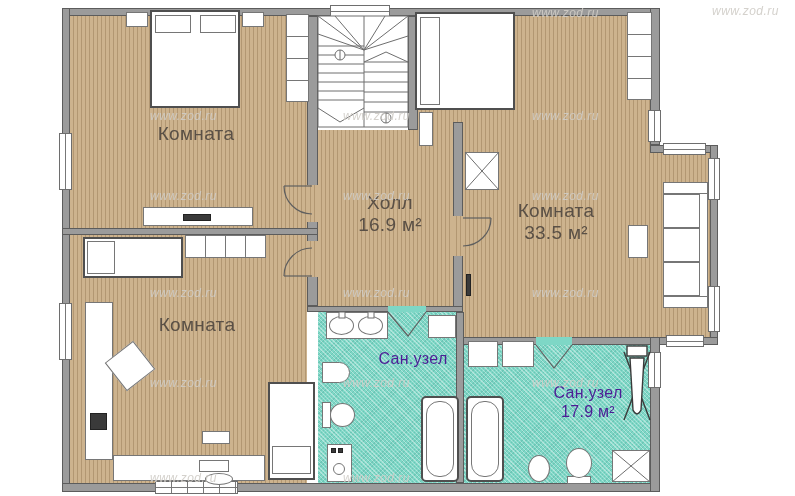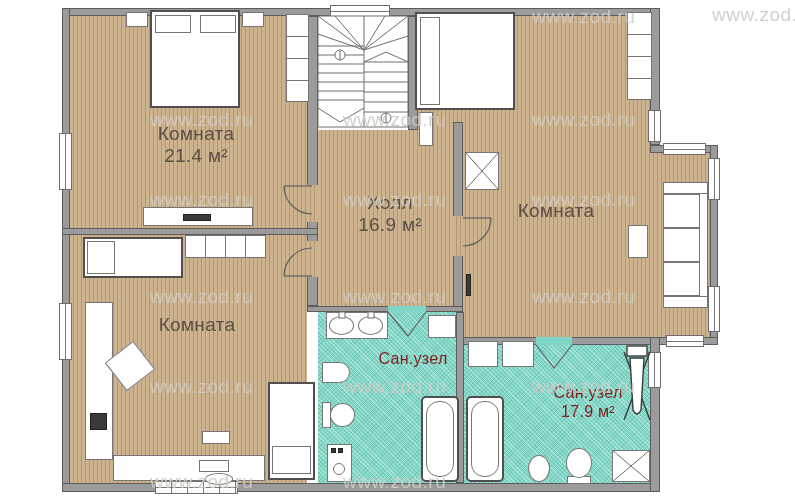--- a/index.html
+++ b/index.html
@@ -34,22 +34,22 @@
   
   .furn{background:#ffffff;border:1px solid #767676;z-index:5;}
   .furn2{background:#ffffff;border:2px solid #4f4f4f;z-index:5;}
   .dark{background:#3a3a3a;border:1px solid #222;z-index:5;}
   .shelf-v{background-image:repeating-linear-gradient(to bottom,transparent 0 21px,#767676 21px 22px);}
   .shelf-h{background-image:repeating-linear-gradient(to right,transparent 0 19px,#767676 19px 20px);}
   .round{border-radius:50%;}
   svg.overlay{position:absolute;left:0;top:0;z-index:6;pointer-events:none;}
   
   .room-label{position:absolute;z-index:8;text-align:center;color:#5a5046;font-size:19px;line-height:1.18;letter-spacing:.3px;}
-  .room-label.bath{color:#7f1d1d;font-size:16px;}
-  .wm{position:absolute;z-index:9;color:rgba(207,204,199,0.9);font-size:19px;letter-spacing:.5px;white-space:nowrap;}
+  .room-label.bath{color:#4c1d95;font-size:16px;}
+  .wm{position:absolute;z-index:9;color:rgba(207,204,199,0.9);font-size:12px;letter-spacing:.5px;white-space:nowrap;font-style:italic;}
 </style>
 </head>
 <body>
 
 <div id="canvas">
 
   <div class="abs wood" style="left:70px;top:16px;width:237px;height:212px;"></div>
   <div class="abs wood" style="left:70px;top:235px;width:237px;height:248px;"></div>
   <div class="abs wood" style="left:318px;top:130px;width:135px;height:176px;"></div>
   <div class="abs wood" style="left:418px;top:16px;width:232px;height:321px;"></div>
@@ -217,28 +217,28 @@
     <g stroke="#3a3a3a" stroke-width="1.4" fill="#ffffff">
       <line x1="624" y1="352" x2="650" y2="420"></line>
       <line x1="650" y1="352" x2="624" y2="420"></line>
       <rect x="627" y="346" width="20" height="10"></rect>
       <path d="M630,358 L644,358 L641,410 Q637,418 633,410 Z"></path>
     </g>
   </svg>
 
   <div class="room-label" style="left:116px;top:123px;width:160px;">
     <div>Комната</div>
-    <div>21.4 м²</div>
   </div>
   <div class="room-label" style="left:330px;top:192px;width:120px;">
     <div>Холл</div>
     <div>16.9 м²</div>
   </div>
   <div class="room-label" style="left:476px;top:200px;width:160px;">
     <div>Комната</div>
+    <div>33.5 м²</div>
   </div>
   <div class="room-label" style="left:117px;top:314px;width:160px;">
     <div>Комната</div>
   </div>
   <div class="room-label bath" style="left:343px;top:350px;width:140px;">
     <div>Сан.узел</div>
   </div>
   <div class="room-label bath" style="left:518px;top:384px;width:140px;">
     <div>Сан.узел</div>
     <div>17.9 м²</div>

